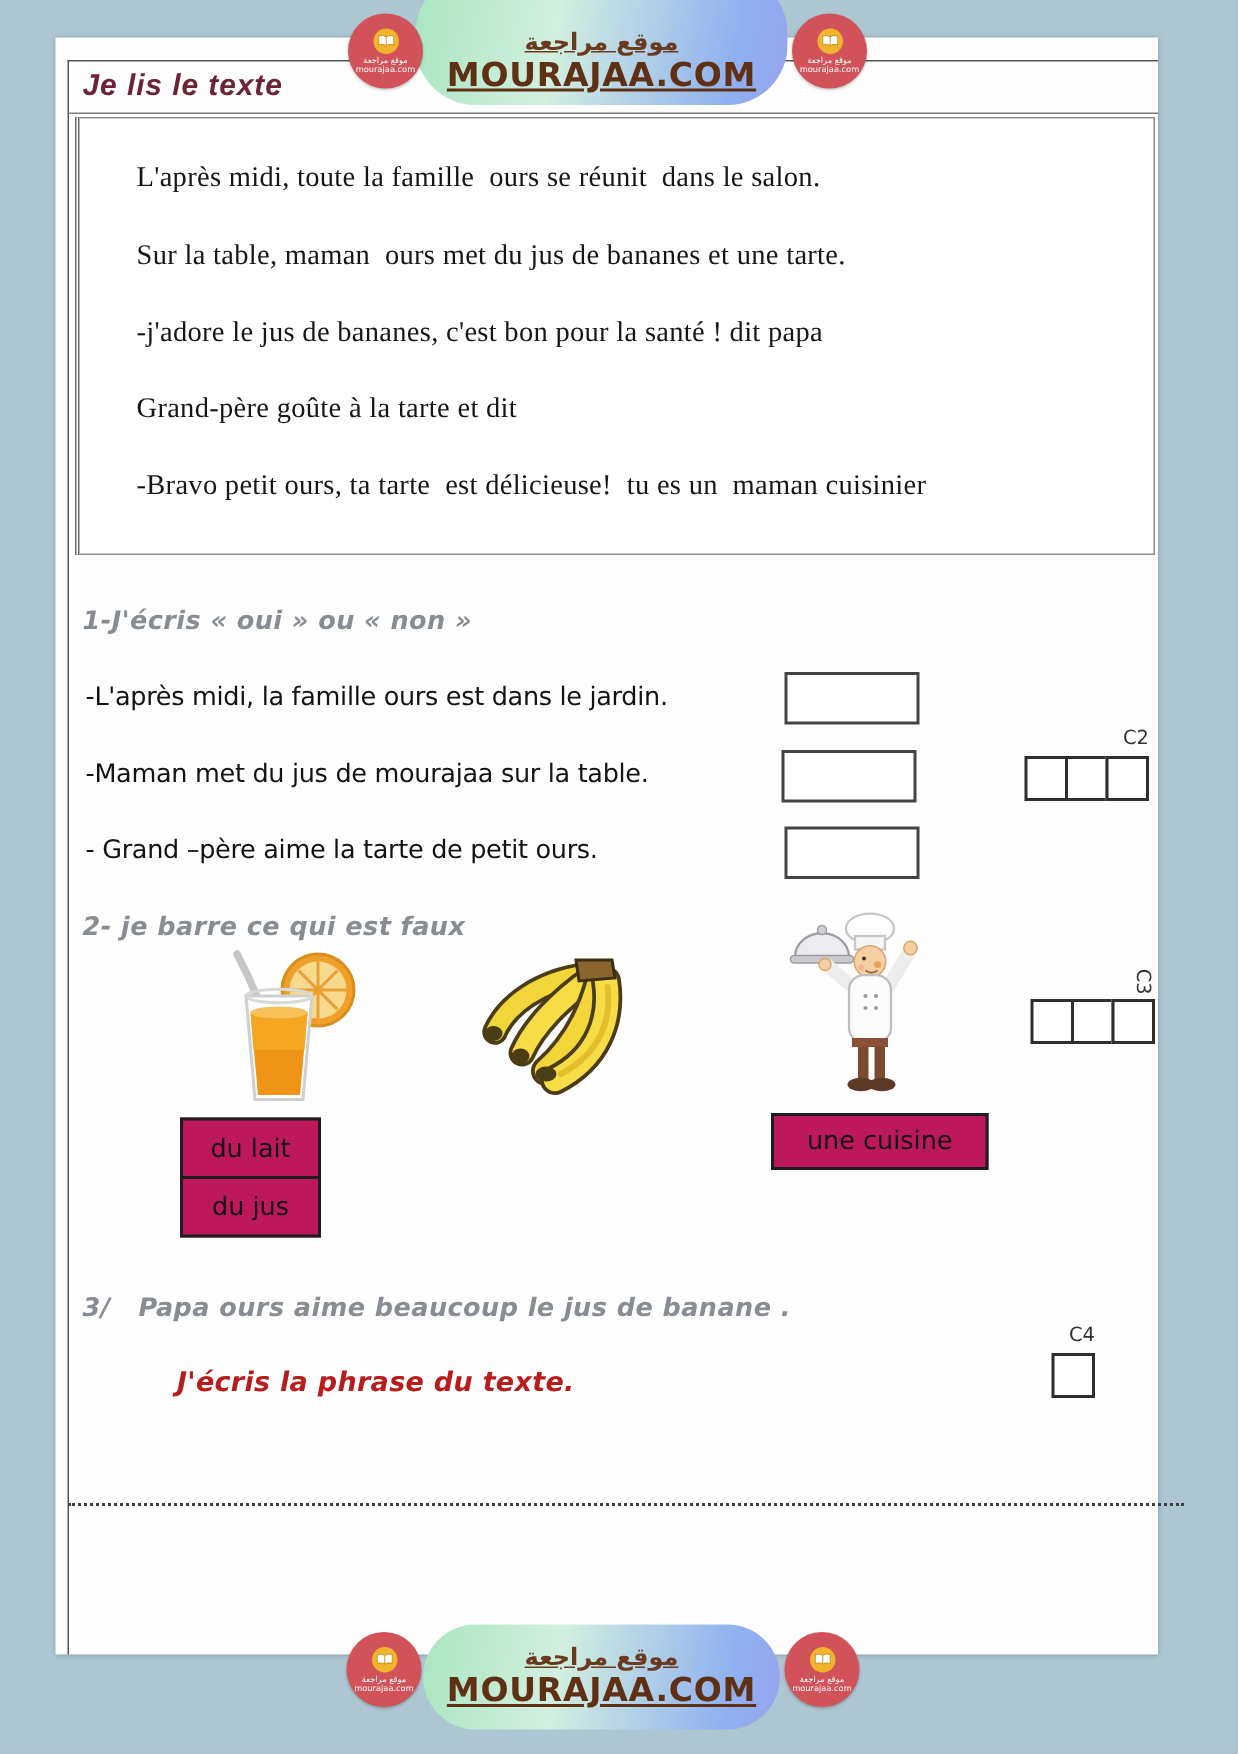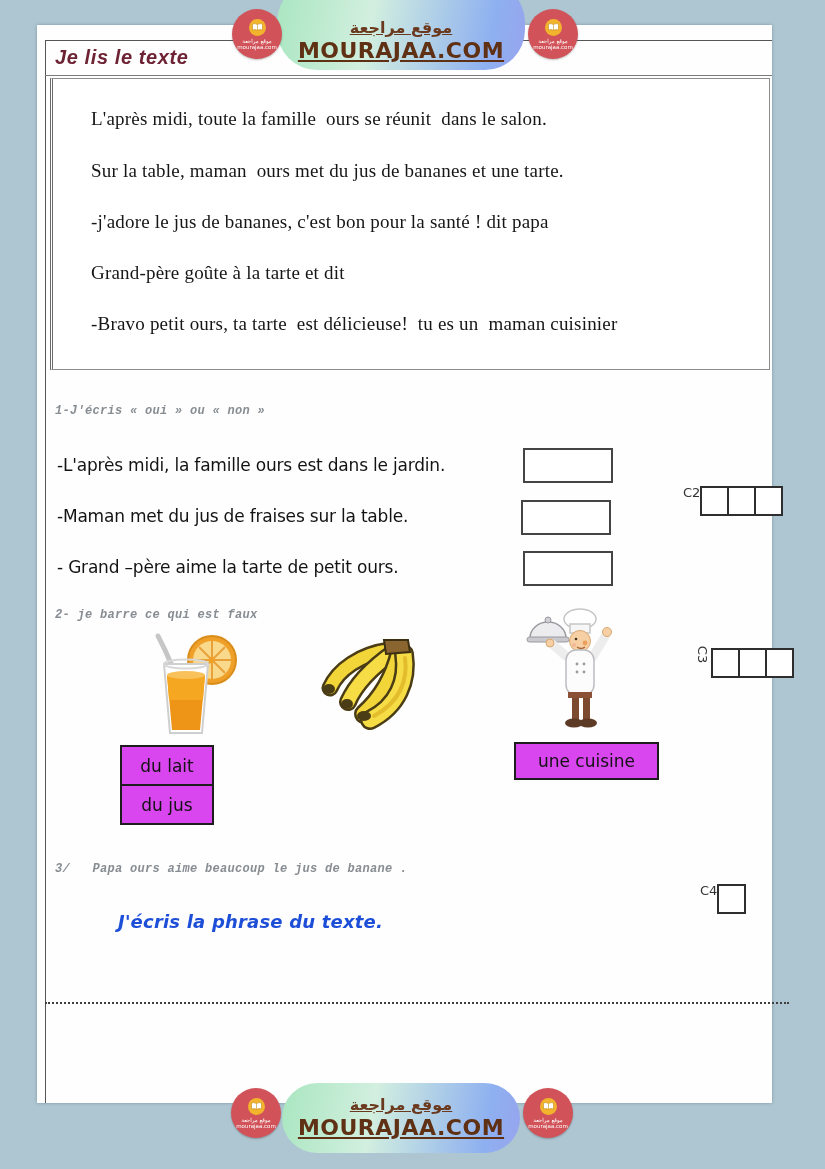--- a/index.html
+++ b/index.html
@@ -14,53 +14,53 @@
   .sheet-title{position:absolute;left:55px;top:46px;font-family:Liberation Sans, sans-serif;
         font-style:italic;font-weight:bold;font-size:20px;color:#6d2334;letter-spacing:.6px;}
   
   .text-frame{position:absolute;left:50px;top:78px;width:716px;height:290px;background:#fff;
         border:1px solid #8d8d8d;border-left:3px double #6b6b6b;}
   .rline{position:absolute;left:63px;font-family:"Liberation Serif",serif;font-size:19px;
         color:#161616;white-space:pre;letter-spacing:.2px;margin-left:28px;}
   .rl0{top:108px}.rl1{top:160px}.rl2{top:211px}.rl3{top:262px}.rl4{top:313px}
   
   .ex-heading{position:absolute;font-style:italic;font-weight:bold;color:#878d92;
-        font-size:12px;letter-spacing:.3px;white-space:pre;font-family:Liberation Mono, monospace;}
+        font-size:17px;letter-spacing:.3px;white-space:pre;}
   .ex1h{left:55px;top:404px}.ex2h{left:55px;top:608px}.ex3h{left:55px;top:862px}
   
   .stmt{position:absolute;left:57px;font-size:17px;color:#131313;letter-spacing:-.2px;white-space:pre;}
   .st0{top:455px}.st1{top:506px}.st2{top:557px}
   .abox{position:absolute;width:86px;height:31px;background:#fff;border:2px solid #444;}
   .ab0{left:523px;top:448px}.ab1{left:521px;top:500px}.ab2{left:523px;top:551px}
   
-  .score{position:absolute;display:flex;flex-direction:row;align-items:flex-start;}
+  .score{position:absolute;display:flex;flex-direction:column;align-items:flex-end;}
   .score-label{font-size:13px;color:#333;margin-bottom:5px;line-height:13px;}
   .score-label.rot{transform:rotate(90deg);}
   .score-cells{display:flex;}
   .score-cell{width:25px;height:26px;background:#fff;border:2px solid #2e2e2e;margin-right:-2px;}
   .score-cell:last-child{margin-right:0;}
   .sc2{left:683px;top:486px;width:83px}
   .sc3{left:694px;top:648px;width:76px}
   .sc4{left:700px;top:884px;width:30px}
   
   .pic{position:absolute;}
   .pic-juice{left:128px;top:630px;width:124px;height:112px;}
   .pic-bananas{left:306px;top:636px;width:144px;height:98px;}
   .pic-chef{left:522px;top:604px;width:102px;height:134px;}
   
-  .opt-table{position:absolute;background:#d946ef;border:2px solid #1d1d1d;}
+  .opt-table{position:absolute;background:#be185d;border:2px solid #1d1d1d;}
   .opt-cell{display:flex;align-items:center;justify-content:center;font-size:17px;color:#131313;}
   .opt-cell + .opt-cell{border-top:2px solid #1d1d1d;}
   .t1{left:120px;top:745px;width:90px}.t1 .opt-cell{height:37px}
   .t2{left:310px;top:748px;width:141px}.t2 .opt-cell{height:34px}
   .t3{left:514px;top:742px;width:141px}.t3 .opt-cell{height:34px}
   .t3 .opt-cell + .opt-cell{border-top:3px solid #4c1d95;}
   
   .ex3-instruction{position:absolute;left:118px;top:911px;font-size:18px;font-weight:bold;
-        font-style:italic;color:#1d4ed8;letter-spacing:.2px;}
+        font-style:italic;color:#b91c1c;letter-spacing:.2px;}
   .dotted-line{position:absolute;left:45px;top:1002px;width:744px;height:0;border-top:2px dotted #3e3e3e;}
   
   .banner{position:absolute;display:flex;flex-direction:column;align-items:center;justify-content:flex-end;
         background:linear-gradient(100deg,#a9e6c0 0%,#d2efdf 38%,#8eb0f0 85%,#97a4ee 100%);
         border-radius:40px;z-index:5;}
   .banner-top{left:277px;top:-18px;width:248px;height:82px;padding-bottom:6px;}
   .banner-bottom{left:282px;top:1083px;width:238px;height:70px;justify-content:center;}
   .banner-arabic{font-size:16px;font-weight:bold;color:#6b3a1e;text-decoration:underline;
         direction:rtl;line-height:20px;}
   .banner-site{font-size:22px;font-weight:bold;color:#5f3014;text-decoration:underline;
@@ -87,21 +87,21 @@
 
   <div class="text-frame"></div>
   <div class="rline rl0">L'après midi, toute la famille  ours se réunit  dans le salon.</div>
   <div class="rline rl1">Sur la table, maman  ours met du jus de bananes et une tarte.</div>
   <div class="rline rl2">-j'adore le jus de bananes, c'est bon pour la santé ! dit papa</div>
   <div class="rline rl3">Grand-père goûte à la tarte et dit</div>
   <div class="rline rl4">-Bravo petit ours, ta tarte  est délicieuse!  tu es un  maman cuisinier</div>
 
   <div class="ex-heading ex1h">1-J'écris « oui » ou « non »</div>
   <div class="stmt st0">-L'après midi, la famille ours est dans le jardin.</div>
-  <div class="stmt st1">-Maman met du jus de fraises sur la table.</div>
+  <div class="stmt st1">-Maman met du jus de mourajaa sur la table.</div>
   <div class="stmt st2">- Grand –père aime la tarte de petit ours.</div>
   <div class="abox ab0"></div>
   <div class="abox ab1"></div>
   <div class="abox ab2"></div>
 
   <div class="score sc2">
     <div class="score-label">C2</div>
     <div class="score-cells">
       <div class="score-cell"></div>
       <div class="score-cell"></div>

